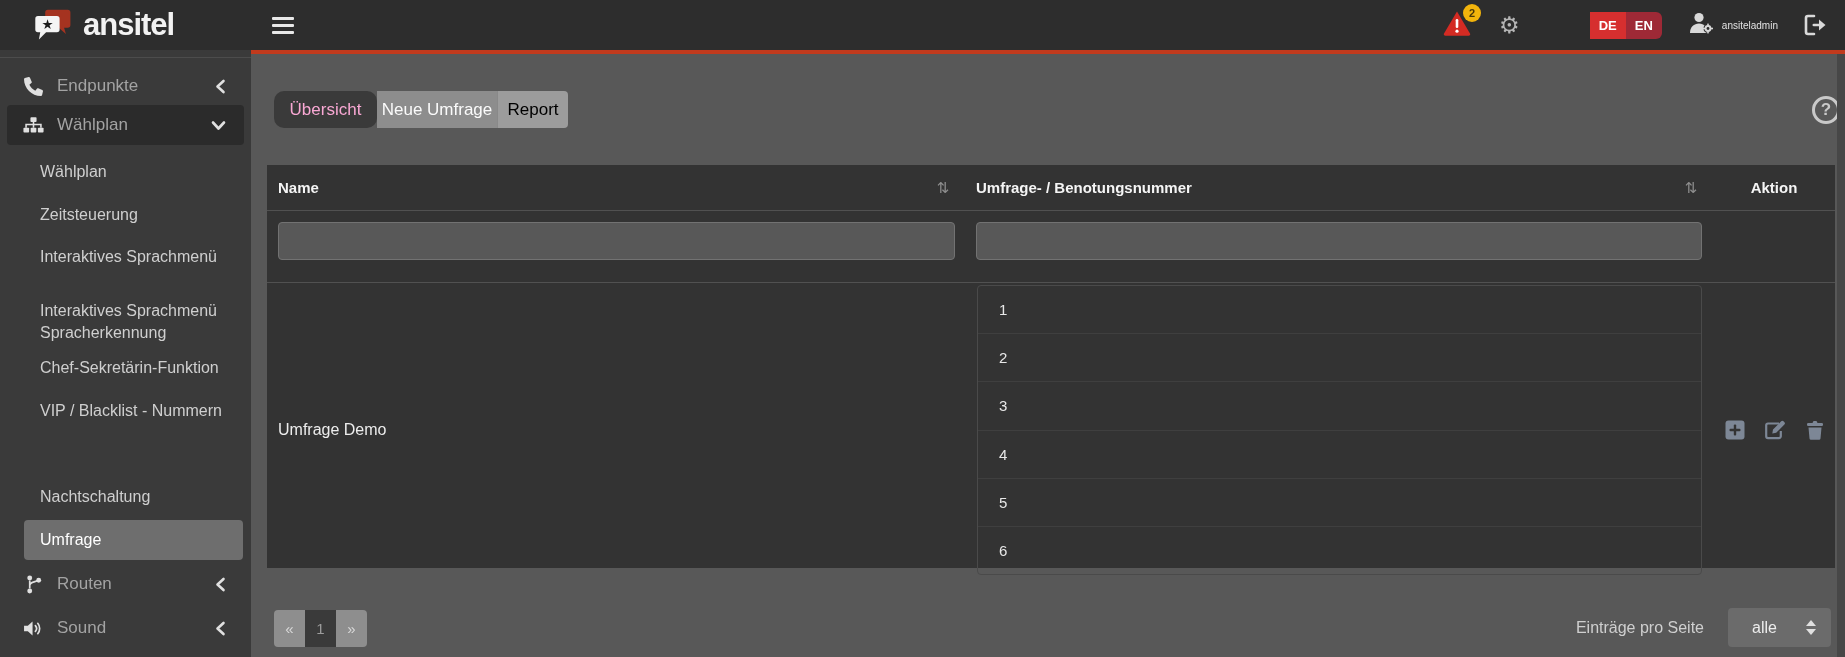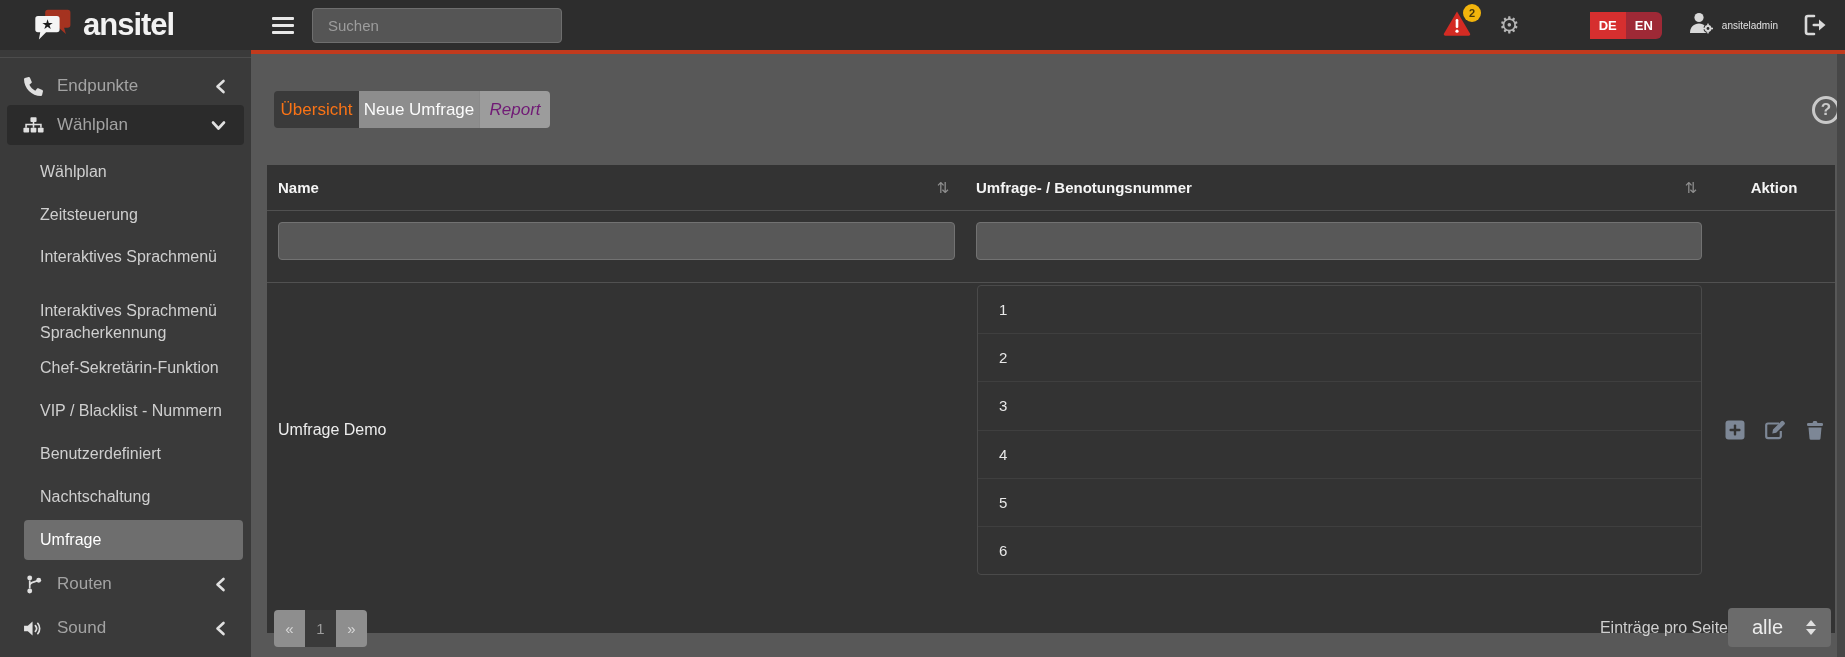--- a/index.html
+++ b/index.html
@@ -51,30 +51,30 @@
   .submenu-item {
     position:absolute; left:24px; right:8px; height:40px; border-radius:4px;
     display:flex; align-items:center; padding-left:16px; cursor:pointer;
     color:#cfcfcf; font-size:16px; line-height:22px;
   }
   .submenu-item.two-line { height:62px; }
   .submenu-item.selected { background:#6e6e6e; color:#fff; }
   
   .tabs { position:absolute; left:274px; top:91px; height:37px; display:flex; border-radius:4px; overflow:hidden; }
   .tab { height:100%; display:flex; align-items:center; justify-content:center; font-size:17px; cursor:pointer; }
-  .tab-inactive-dark { width:85px; background:#3a3a3a; color:#f97316; }
+  .tab-inactive-dark { width:103px; background:#3a3a3a; color:#f9a8d4;border-radius:10px; }
   .tab-active { width:120px; background:#8d8d8d; color:#fbfbfb; }
-  .tab-light { width:71px; background:#9c9c9c; color:#701a75; border-left:1px solid rgba(0,0,0,0.12);font-style:italic; }
+  .tab-light { width:71px; background:#9c9c9c; color:#000000; border-left:1px solid rgba(0,0,0,0.12); }
   .help-btn {
     position:absolute; left:1812px; top:96px; width:28px; height:28px; border-radius:50%;
     border:3px solid #c9c9c9; color:#c9c9c9; font-size:17px; font-weight:bold;
     display:flex; align-items:center; justify-content:center; cursor:pointer;
   }
   
-  .table { position:absolute; left:267px; top:165px; width:1568px; height:468px; background:#333; }
+  .table { position:absolute; left:267px; top:165px; width:1568px; height:403px; background:#333; }
   .thead { display:flex; height:46px; border-bottom:1px solid #515151; align-items:center; }
   .th { font-weight:bold; font-size:15px; color:#f5f5f5; display:flex; align-items:center; }
   .th-name { width:698px; padding-left:11px; justify-content:space-between; }
   .th-number { width:748px; padding-left:11px; justify-content:space-between; }
   .th-action { width:122px; justify-content:center; }
   .sort-ic { color:#8e8e8e; font-size:15px; font-weight:normal; margin-right:16px; cursor:pointer; }
   .filter-row { position:relative; height:72px; border-bottom:1px solid #515151; }
   .filter-input {
     position:absolute; top:11px; height:38px; background:#585858;
     border:1px solid #727272; border-radius:4px; outline:none;
@@ -91,27 +91,27 @@
   }
   .number-row { flex:1; display:flex; align-items:center; padding-left:21px; color:#e8e8e8; font-size:15px; }
   .number-row + .number-row { border-top:1px solid #3f3f3f; }
   .actions { position:absolute; left:1446px; top:0; width:122px; height:100%; display:flex; align-items:center; justify-content:center; gap:20px; }
   .action-btn { cursor:pointer; display:flex; }
   
   .pagination { position:absolute; left:274px; top:610px; height:37px; display:flex; border-radius:4px; overflow:hidden; }
   .page-btn { width:31px; height:37px; display:flex; align-items:center; justify-content:center; font-size:15px; cursor:pointer; }
   .pg-arrow { background:#8e8e8e; color:#d8d8d8; }
   .pg-current { background:#3a3a3a; color:#9c9c9c; }
-  .per-page { position:absolute; top:608px; right:14px; height:39px; display:flex; align-items:center; }
+  .per-page { position:absolute; top:608px; right:14px; height:39px; display:flex; align-items:center; gap:24px; }
   .per-page-label { color:#cfcfcf; font-size:16px; }
   .select-box {
     width:103px; height:39px; background:#6b6b6b; border-radius:4px; cursor:pointer;
     display:flex; align-items:center; justify-content:space-between; padding:0 15px 0 24px;
   }
-  .select-value { color:#ececec; font-size:20px; }
+  .select-value { color:#ececec; font-size:16px; }
   .select-arrows { display:flex; flex-direction:column; gap:3px; }
   .select-arrows .up { width:0; height:0; border-left:5px solid transparent; border-right:5px solid transparent; border-bottom:6px solid #e0e0e0; }
   .select-arrows .down { width:0; height:0; border-left:5px solid transparent; border-right:5px solid transparent; border-top:6px solid #e0e0e0; }
   .scroll-strip { position:absolute; right:0; top:54px; width:8px; height:603px; background:#474747; cursor:pointer; }
 </style>
 </head>
 <body>
 
 <div class="app">
 
@@ -124,21 +124,20 @@
           <text x="15.5" y="24.5" text-anchor="middle" font-size="15" fill="#1d1d1d">★</text>
         </svg>
       </span>
       <span class="logo-text">ansitel</span>
     </div>
     <div class="hamburger">
         <i></i>
         <i></i>
         <i></i>
       </div>
-    <input class="search-input" type="text" placeholder="Suchen" style="">
     <div class="topbar-right">
       <div class="alert-wrap">
         <span>
           <svg width="28" height="26" viewBox="0 0 28 26">
             <path d="M14 1.5 L27 23.5 a1.5 1.5 0 0 1 -1.3 2.2 H2.3 A1.5 1.5 0 0 1 1 23.5 Z" fill="#d32b23"></path>
             <rect x="12.7" y="9" width="2.6" height="9" rx="1.2" fill="#fff"></rect>
             <circle cx="14" cy="21.2" r="1.6" fill="#fff"></circle>
           </svg>
         </span>
         <span class="alert-badge">2</span>
@@ -209,21 +208,20 @@
           </svg>
       </span>
     </div>
 
     <div class="submenu-item" style="top:102px;">Wählplan</div>
     <div class="submenu-item" style="top:145px;">Zeitsteuerung</div>
     <div class="submenu-item two-line" style="top:241px;">Interaktives Sprachmenü Spracherkennung</div>
     <div class="submenu-item" style="top:187px;">Interaktives Sprachmenü</div>
     <div class="submenu-item" style="top:298px;text-align:right;">Chef-Sekretärin-Funktion</div>
     <div class="submenu-item" style="top:341px;">VIP / Blacklist - Nummern</div>
-    <div class="submenu-item" style="top:384px;">Benutzerdefiniert</div>
     <div class="submenu-item" style="top:427px;">Nachtschaltung</div>
     <div class="submenu-item selected" style="top:470px;">Umfrage</div>
 
     <div class="nav-item" style="top:514px;">
       <span class="nav-icon">
         <svg width="17" height="19" viewBox="0 0 18 20">
           <circle cx="5" cy="3.2" r="2.6" fill="#e0e0e0"></circle>
           <circle cx="5" cy="16.8" r="2.6" fill="#e0e0e0"></circle>
           <circle cx="14.5" cy="5.5" r="2.6" fill="#e0e0e0"></circle>
           <path d="M5 5.8 v8.4 M5 11 c0 -3.5 4 -3 9.5 -5.5" stroke="#e0e0e0" stroke-width="1.8" fill="none"></path>

